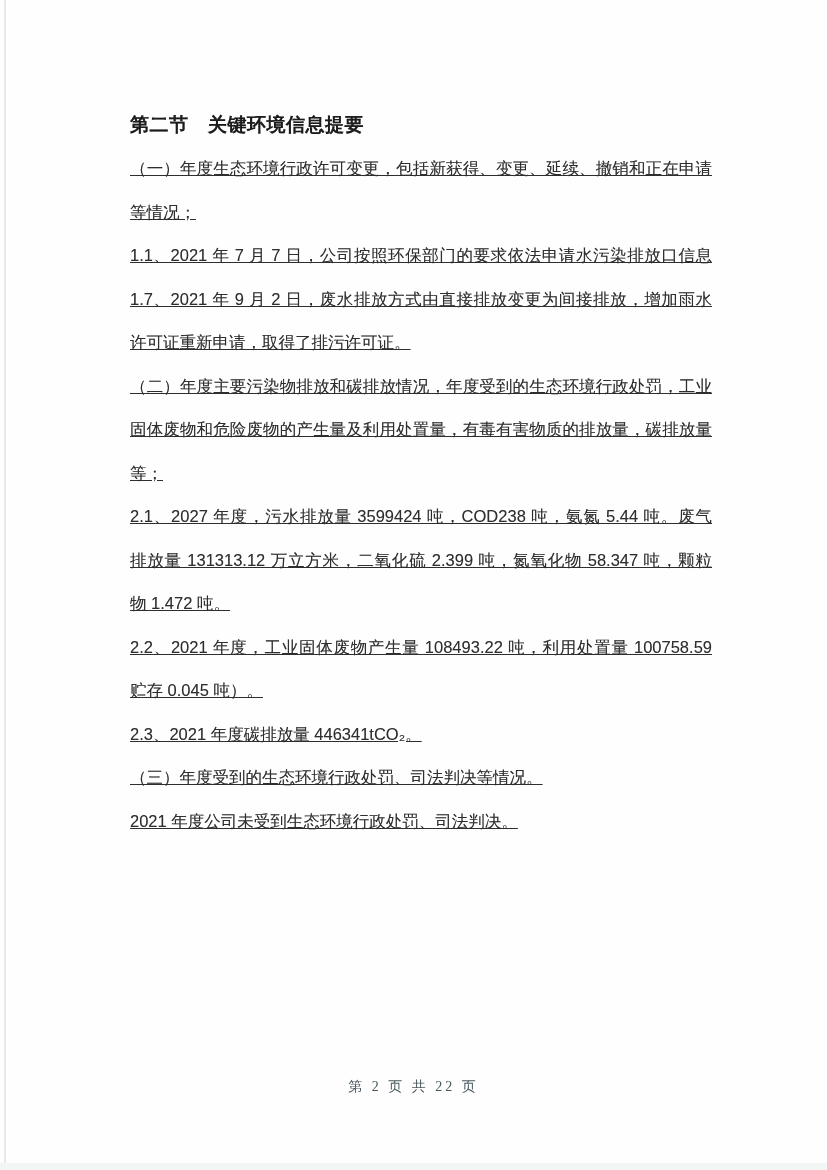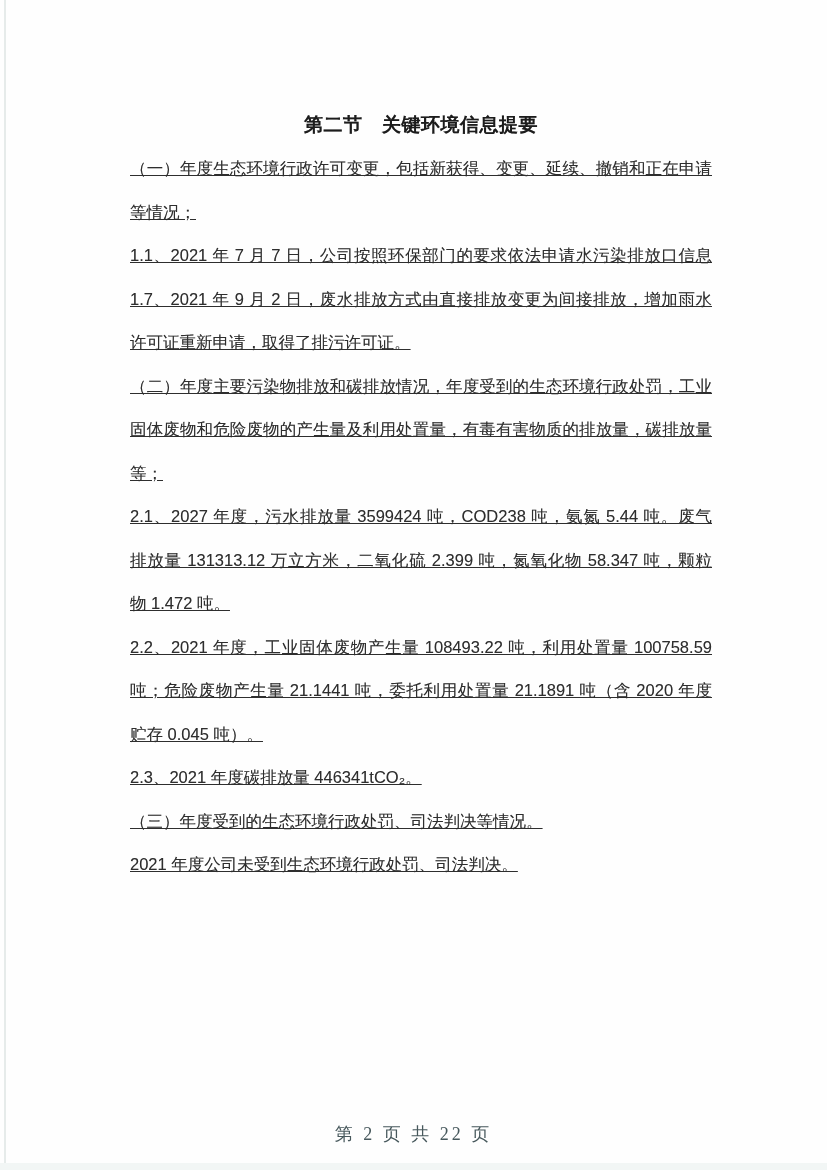--- a/index.html
+++ b/index.html
@@ -36,45 +36,44 @@
     position: absolute;
     left: 130px;
     top: 103px;
     width: 582px;
     color: #2e2e2e;
   }
   .title {
     font-size: 19px;
     font-weight: 700;
     line-height: 44px;
-    text-align: center;
     color: #1c1c1c;
     letter-spacing: 0.5px;
     text-shadow: 0 0 0.6px rgba(20,20,20,0.45);
   }
   .line {
     font-size: 16.5px;
     line-height: 43.5px;
     text-align: justify;
     text-align-last: left;
     color: #2e2e2e;
     text-shadow: 0 0 0.5px rgba(40,40,40,0.35);
     text-decoration: underline;
   }
   .line.fill {
     text-align-last: justify;
   }
   .footer {
     position: absolute;
     left: 0;
-    top: 1122px;
+    top: 1078px;
     width: 100%;
     text-align: center;
     font-family: "Liberation Serif", serif;
-    font-size: 18px;
+    font-size: 14px;
     letter-spacing: 3px;
     color: #47585c;
   }
 </style>
 </head>
 <body>
 
 <div class="page">
   <div class="edge-left"></div>
   <div class="band-bottom"></div>
@@ -87,21 +86,20 @@
     <div class="line fill">1.1、2021 年 7 月 7 日，公司按照环保部门的要求依法申请水污染排放口信息</div>
     <div class="line fill">1.7、2021 年 9 月 2 日，废水排放方式由直接排放变更为间接排放，增加雨水</div>
     <div class="line">许可证重新申请，取得了排污许可证。</div>
     <div class="line fill">（二）年度主要污染物排放和碳排放情况，年度受到的生态环境行政处罚，工业</div>
     <div class="line fill">固体废物和危险废物的产生量及利用处置量，有毒有害物质的排放量，碳排放量</div>
     <div class="line">等；</div>
     <div class="line fill">2.1、2027 年度，污水排放量 3599424 吨，COD238 吨，氨氮 5.44 吨。废气</div>
     <div class="line fill">排放量 131313.12 万立方米，二氧化硫 2.399 吨，氮氧化物 58.347 吨，颗粒</div>
     <div class="line">物 1.472 吨。</div>
     <div class="line fill">2.2、2021 年度，工业固体废物产生量 108493.22 吨，利用处置量 100758.59</div>
-    <div class="line fill">吨；危险废物产生量 21.1441 吨，委托利用处置量 21.1891 吨（含 2020 年度</div>
     <div class="line">贮存 0.045 吨）。</div>
     <div class="line">2.3、2021 年度碳排放量 446341tCO₂。</div>
     <div class="line">（三）年度受到的生态环境行政处罚、司法判决等情况。</div>
     <div class="line">2021 年度公司未受到生态环境行政处罚、司法判决。</div>
   </div>
 
   <div class="footer">第 2 页 共 22 页</div>
 </div>
 
 </body></html>

